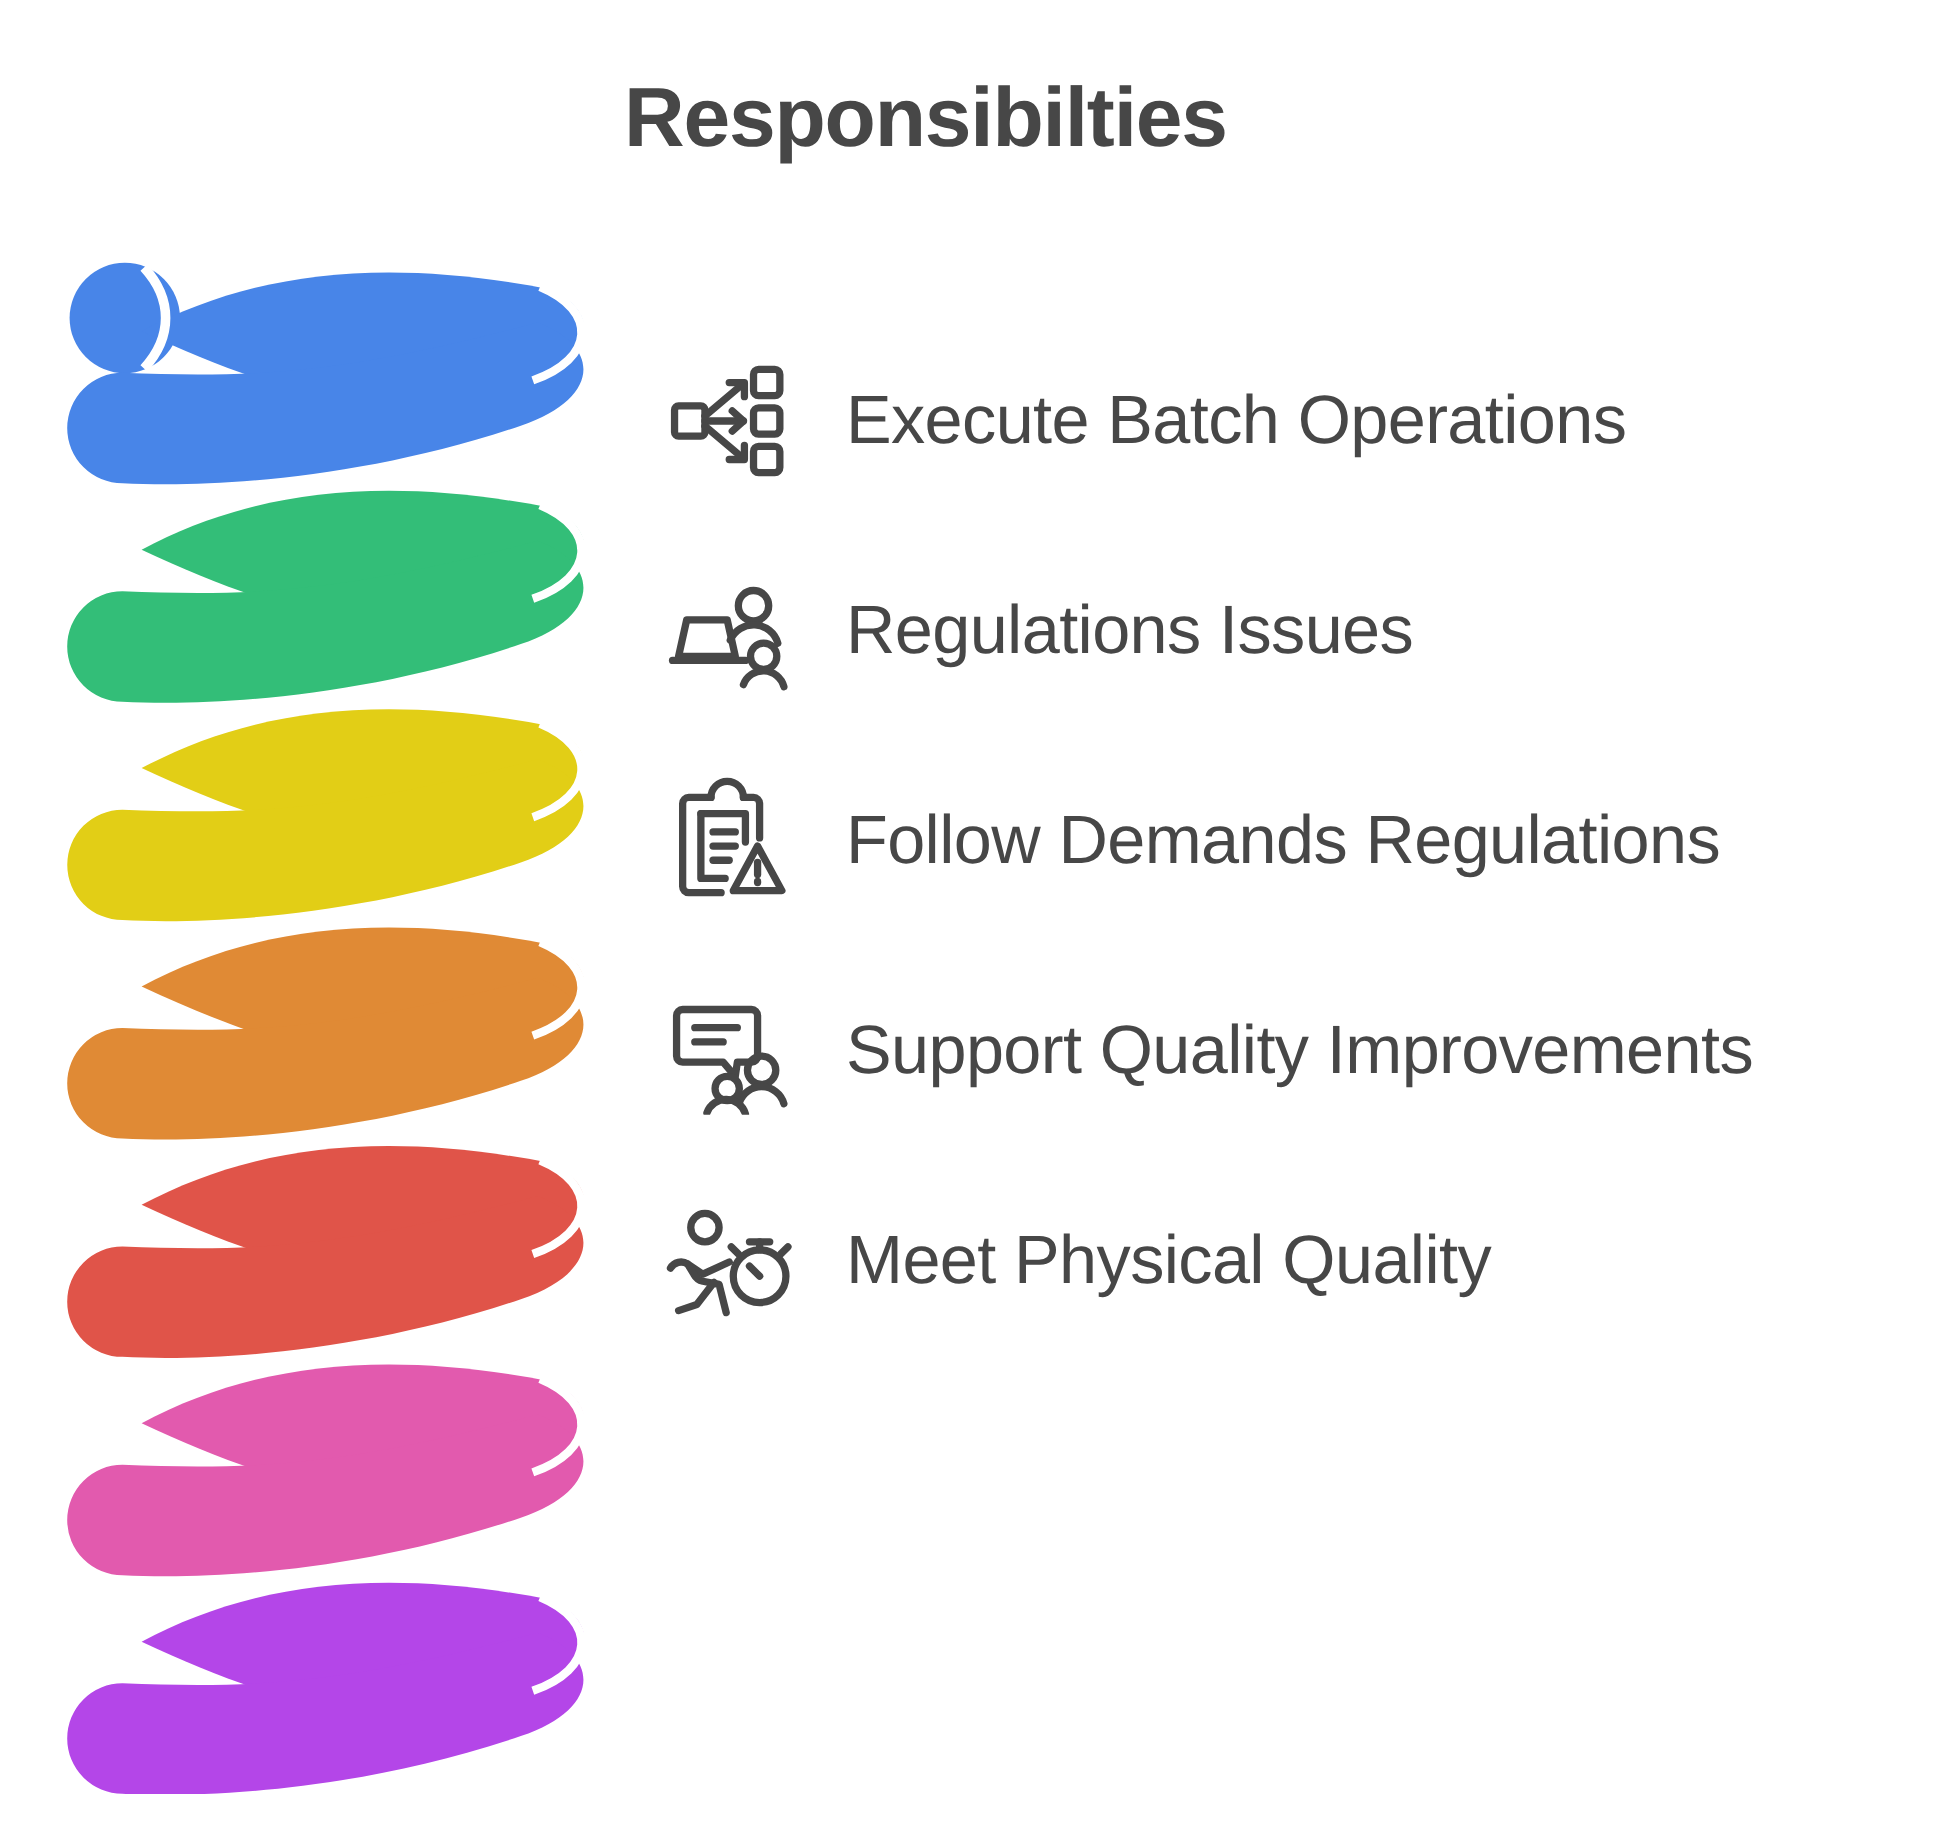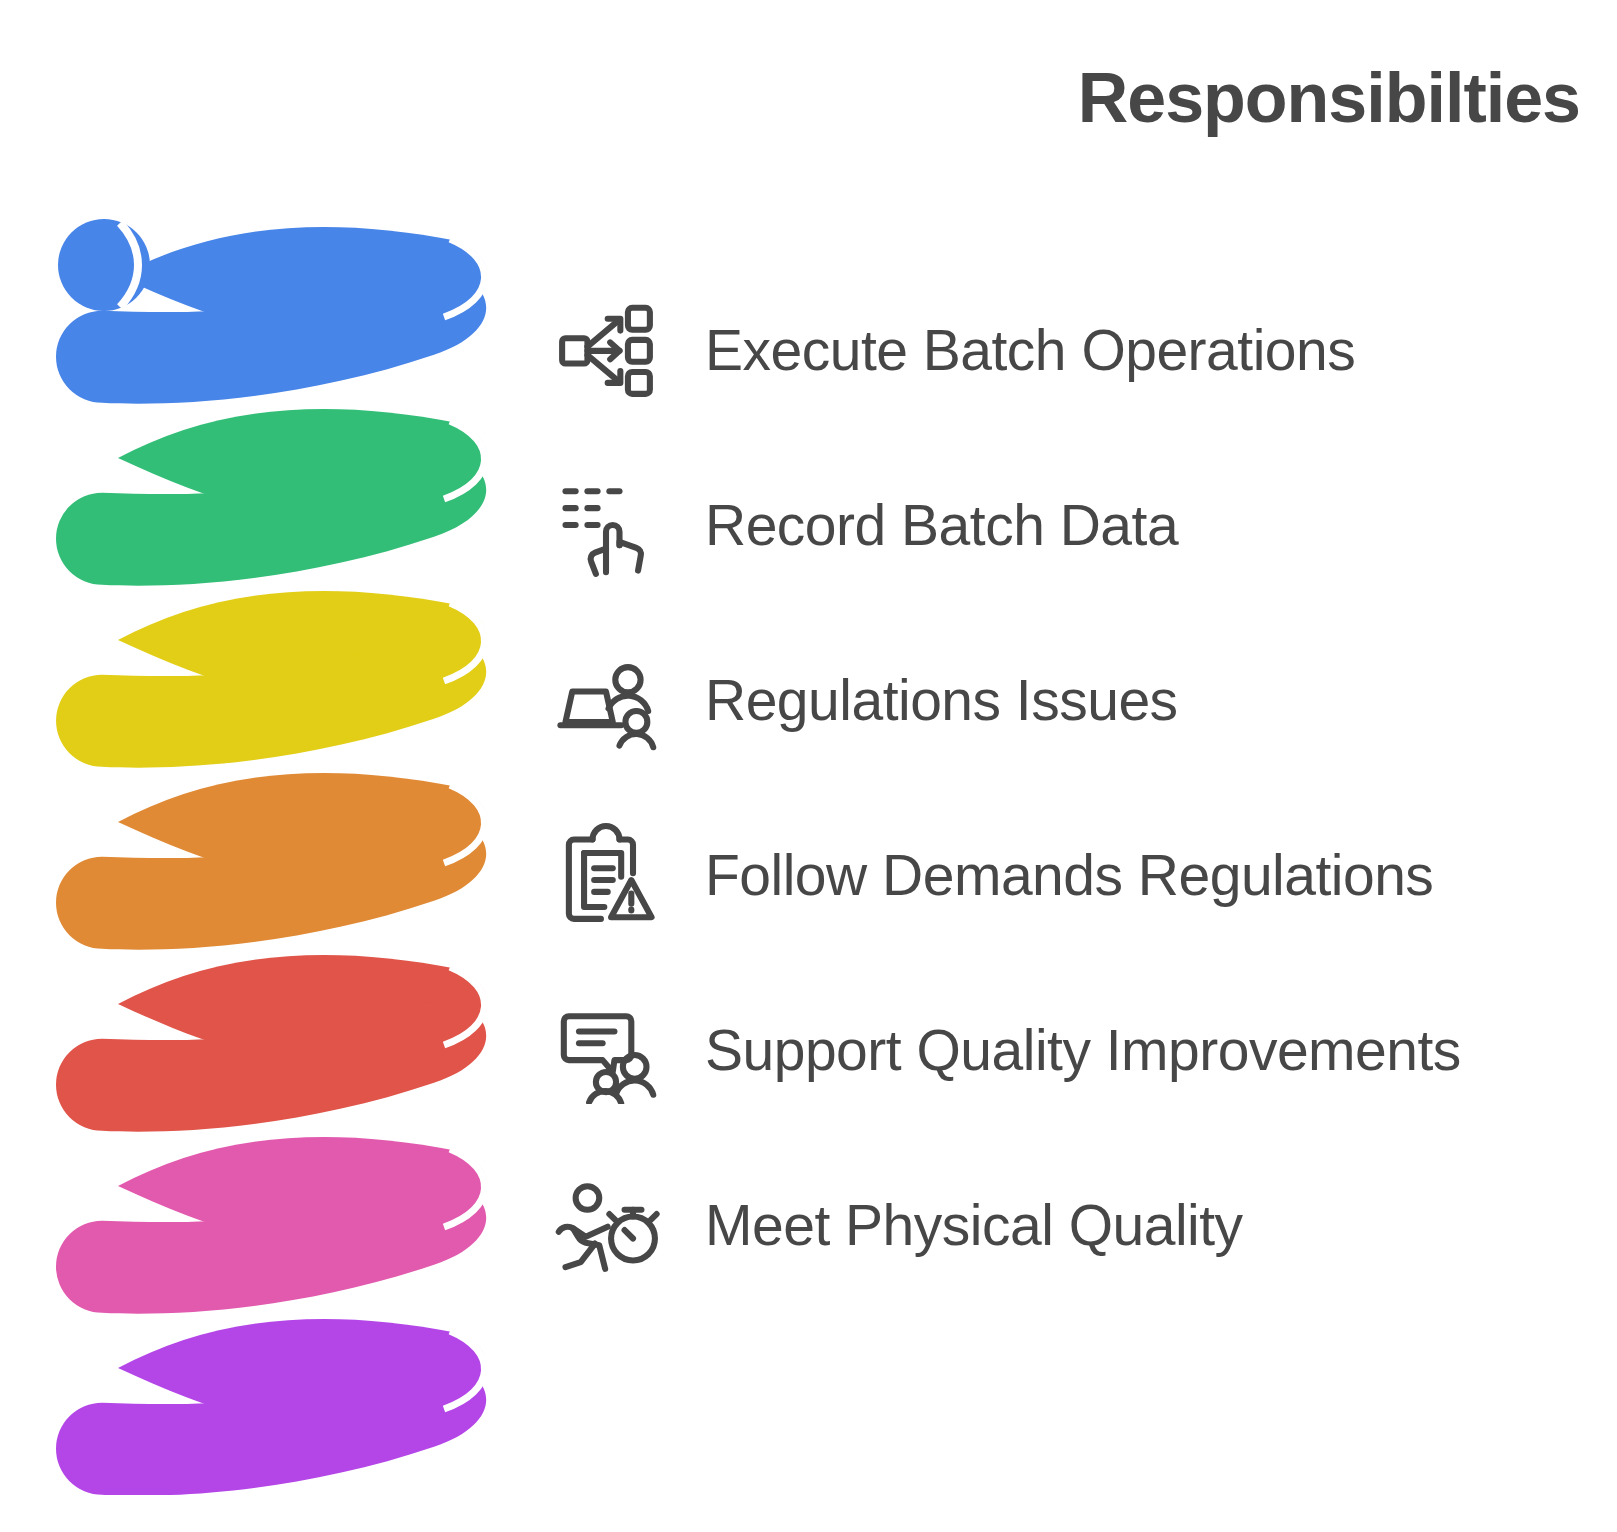--- a/index.html
+++ b/index.html
@@ -19,21 +19,21 @@
     height: 1532px;
     background: #ffffff;
   }
 
   
   #title {
     position: absolute;
     left: 520px;
     top: 60px;
     width: 1060px;
-    text-align: right;
+    text-align: left;
     font-size: 70px;
     font-weight: bold;
     color: #474747;
     letter-spacing: -1px;
     line-height: 1.1;
   }
 
   
   #spiral-wrap {
     position: absolute;
@@ -188,37 +188,20 @@
           <path d="M34.5 27.5 L40 32.5 L34.5 37.5"></path>
           <path d="M21 30 L40 14"></path>
           <path d="M33 13.5 L40.5 13.5 L40.5 20.5"></path>
           <path d="M21 35 L40 51"></path>
           <path d="M33 51.5 L40.5 51.5 L40.5 44.5"></path>
         </svg>
       </span>
       <span class="item-label">Execute Batch Operations</span>
     </div>
 
-    <div class="item">
-      <span class="item-icon">
-        <svg viewBox="0 0 64 64" fill="none" stroke="#474747" stroke-width="3.6" stroke-linecap="round" stroke-linejoin="round">
-          <path d="M8 12 H14"></path>
-            <path d="M21 12 H27"></path>
-            <path d="M34 12 H40"></path>
-          <path d="M8 22 H14"></path>
-            <path d="M21 22 H27"></path>
-          <path d="M8 32 H14"></path>
-            <path d="M21 32 H27"></path>
-          <path d="M32 60 V36 a4 4 0 0 1 8 0 v8"></path>
-          <path d="M40 44 v-2 l10 3.5 a4 4 0 0 1 2.6 4.6 L51 59"></path>
-          <path d="M32 46 l-6.5 2.4 a4 4 0 0 0 -2.3 5.3 L26 61"></path>
-        </svg>
-      </span>
-      <span class="item-label">Record Batch Data</span>
-    </div>
 
     <div class="item">
       <span class="item-icon">
         <svg viewBox="0 0 64 64" fill="none" stroke="#474747" stroke-width="3.6" stroke-linecap="round" stroke-linejoin="round">
           <path d="M12 27 h20 l4 18 H8 z"></path>
           <path d="M5 47 h36"></path>
           <circle cx="45" cy="20" r="7.5"></circle>
           <path d="M33.5 37 a12.5 12.5 0 0 1 23.5 1.5"></path>
           <circle cx="50" cy="45" r="6.5"></circle>
           <path d="M40 59 a10.5 10.5 0 0 1 20 1"></path>

